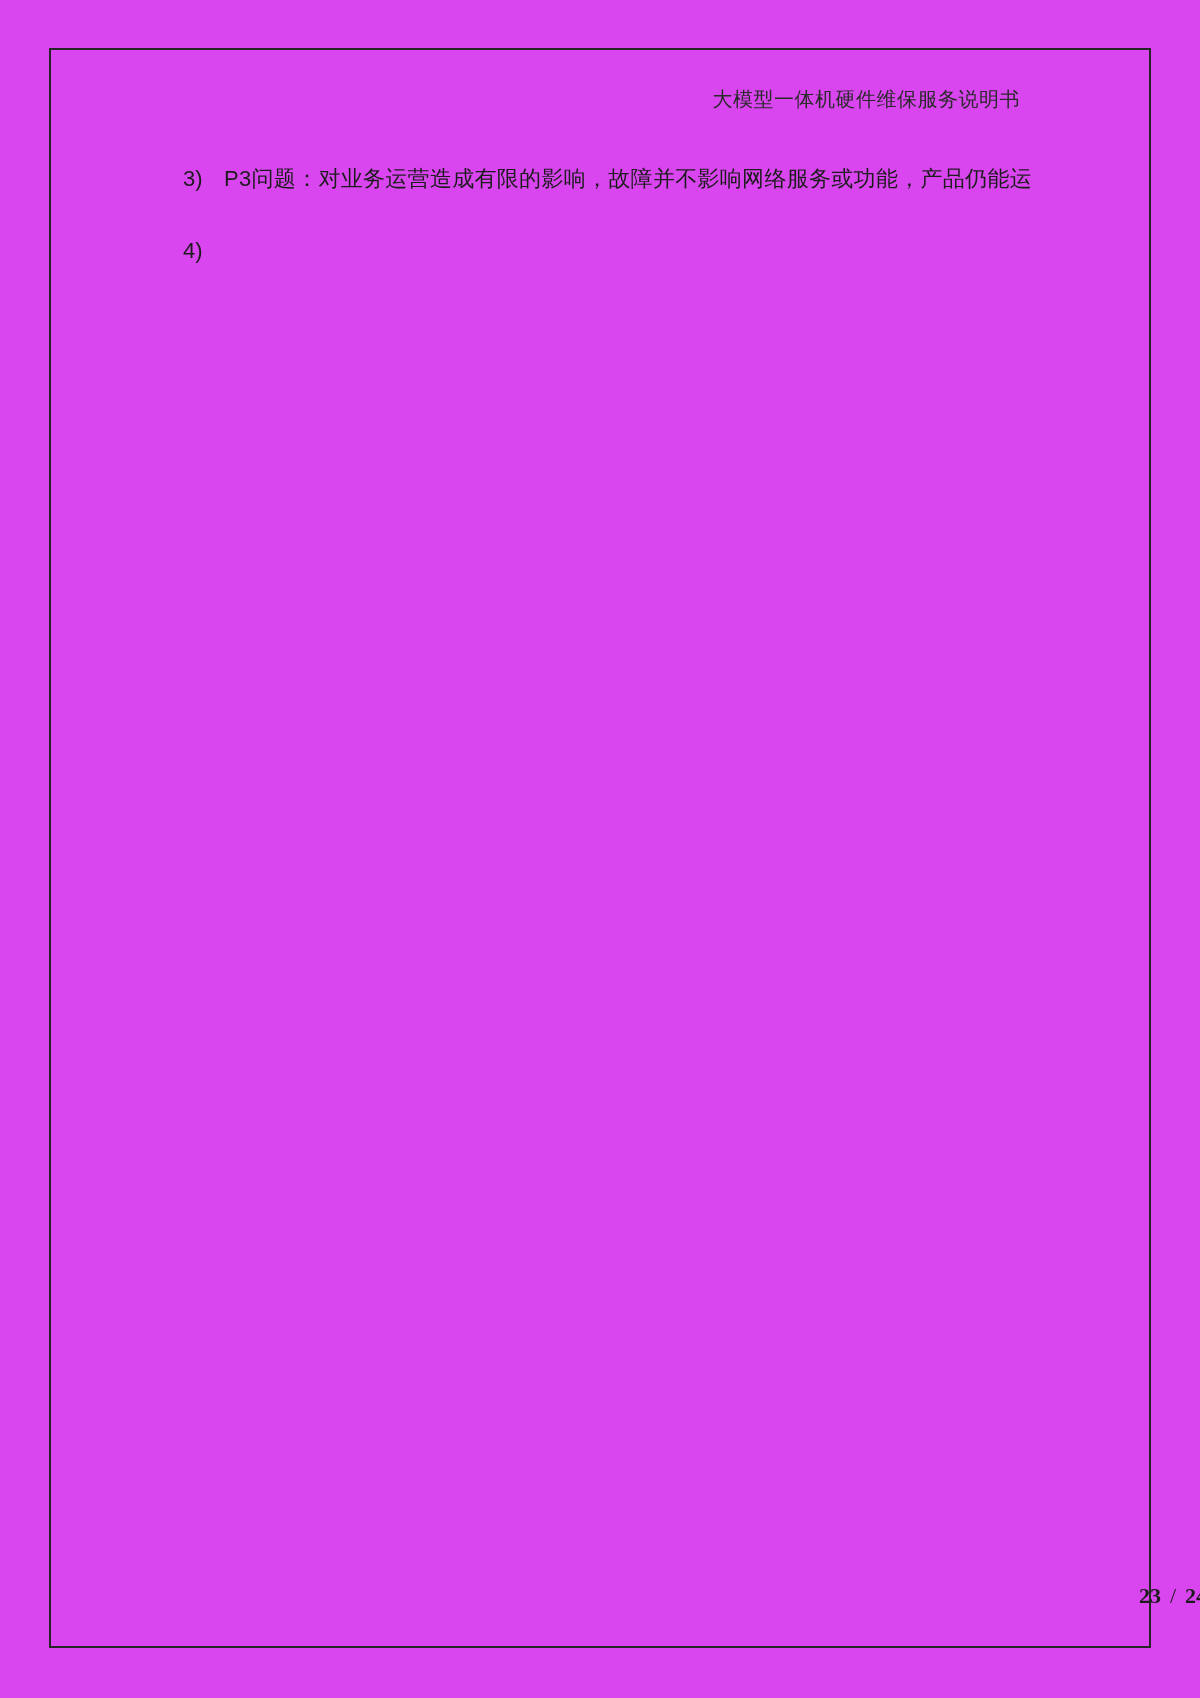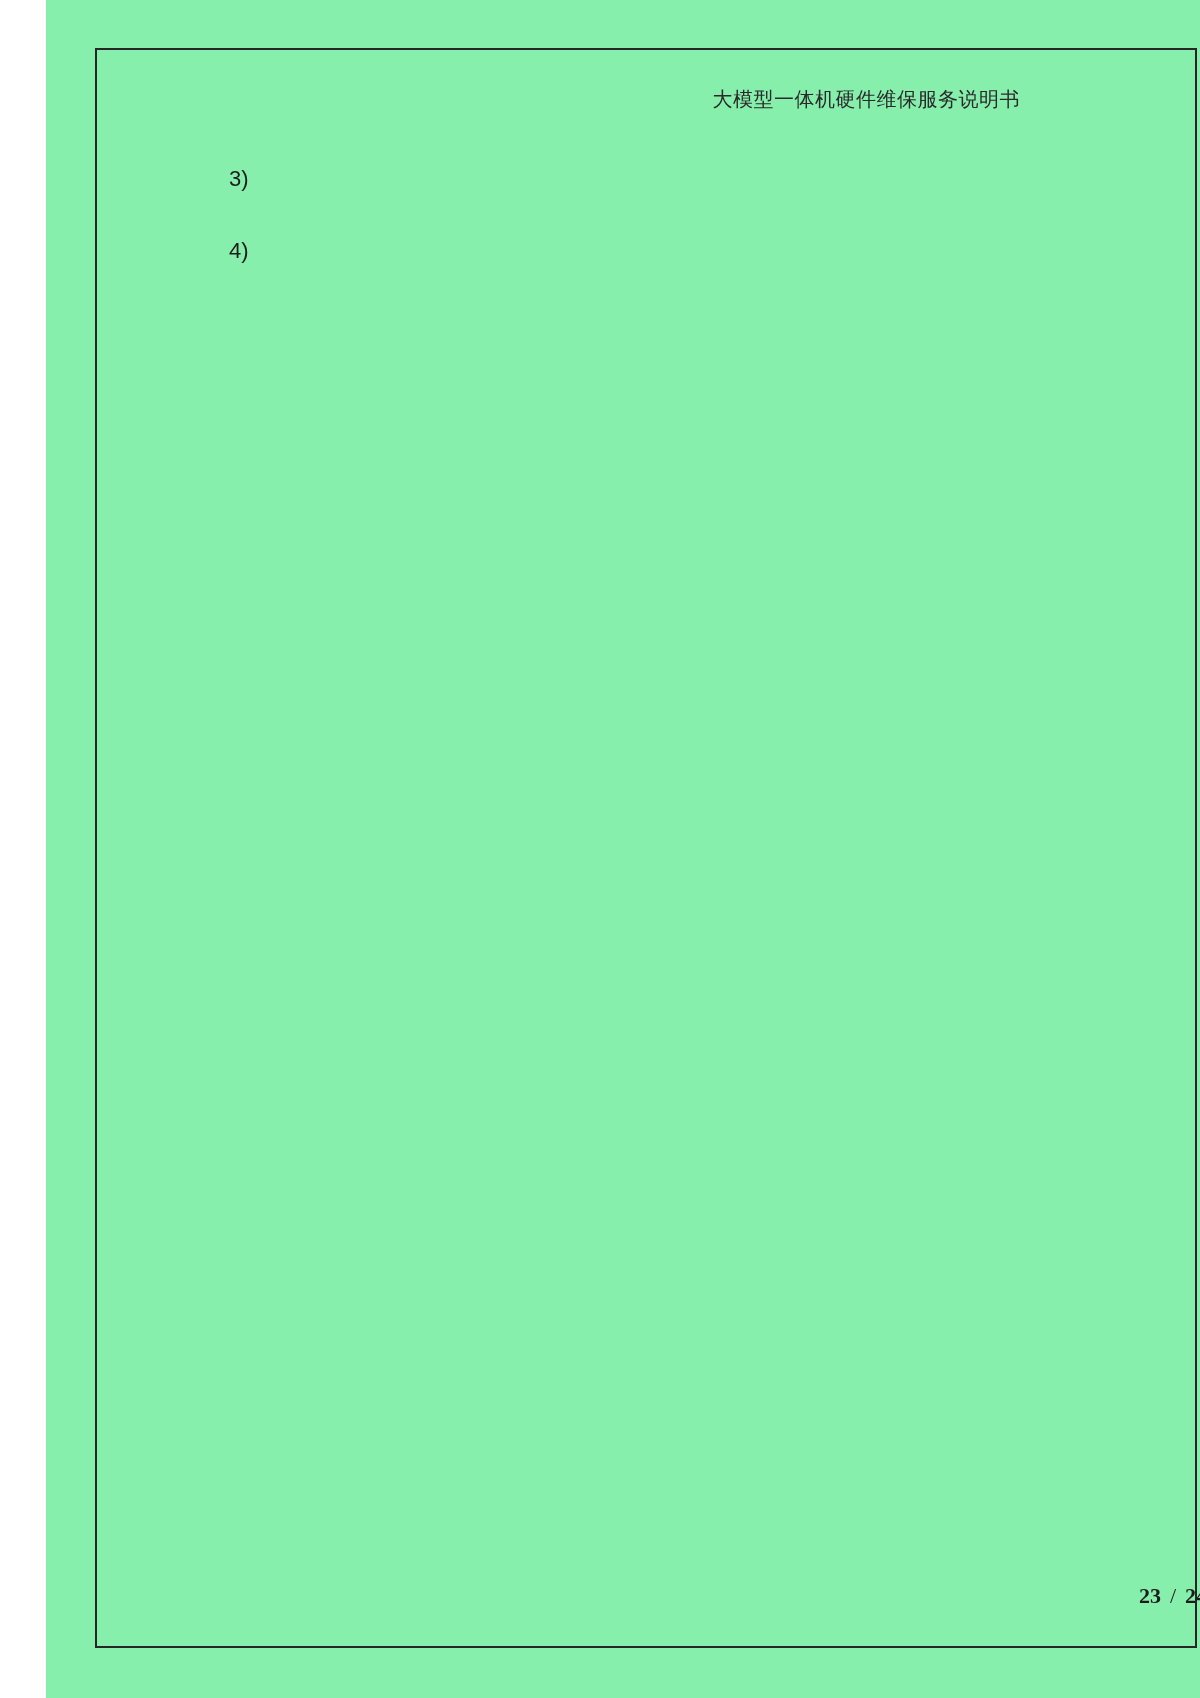--- a/index.html
+++ b/index.html
@@ -8,22 +8,21 @@
     height: 1698px;
     background: #ffffff;
     font-family: "Liberation Sans", sans-serif;
     color: #1c1c1c;
     position: relative;
     overflow: hidden;
   }
   .page {
     position: absolute;
     inset: 0;
-    background: #86efac;
-    margin-left: 46px;
+    background: #d946ef;
   }
   .border-frame {
     position: absolute;
     left: 49px;
     top: 48px;
     width: 1102px;
     height: 1600px;
     border: 2px solid #262626;
     background: transparent;
   }
@@ -95,20 +94,21 @@
 
   <div class="header">
     <span>大模型一体机硬件维保服务说明书</span>
   </div>
 
   <div class="list">
 
     <div class="list-item">
       <span class="item-number">3)</span>
       <div class="item-text">
+        <div class="item-line">P3问题：对业务运营造成有限的影响，故障并不影响网络服务或功能，产品仍能运</div>
       </div>
     </div>
 
     <div class="list-item">
       <span class="item-number">4)</span>
       <div class="item-text">
       </div>
     </div>
 
   </div>

